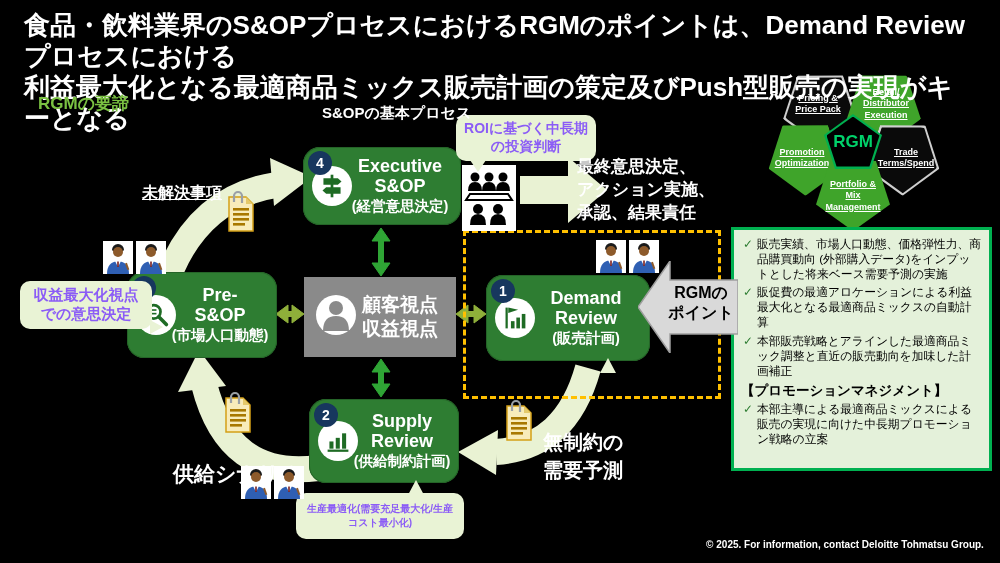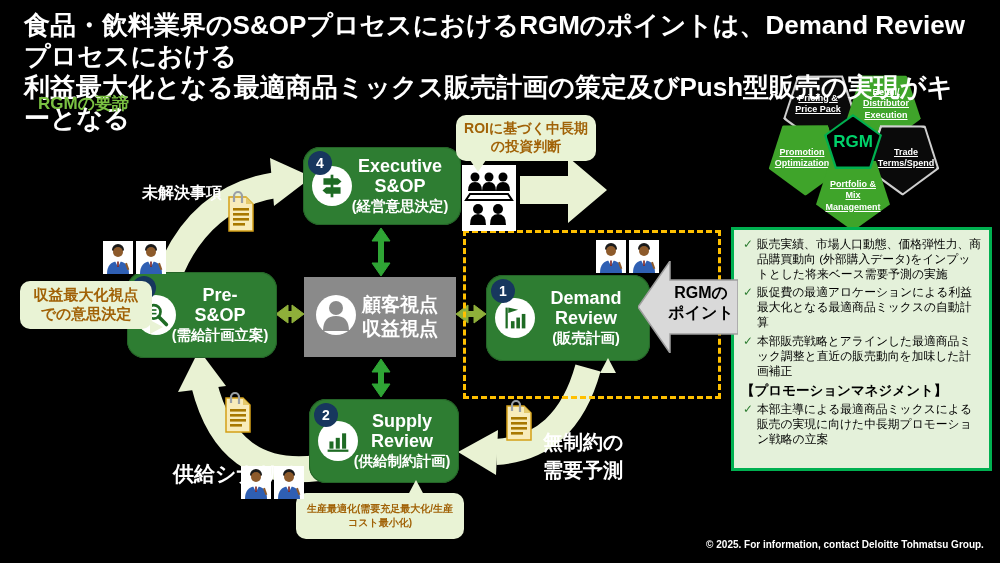--- a/index.html
+++ b/index.html
@@ -17,21 +17,21 @@
   .node-en{font-size:18px;font-weight:bold;line-height:1.1;}
   .node-jp{font-size:14.5px;font-weight:bold;line-height:1.15;margin-top:1px;}
   .badge{position:absolute;left:5px;top:4px;width:24px;height:24px;border-radius:50%;background:#17375e;color:#fff;
          font-size:14px;font-weight:bold;display:flex;align-items:center;justify-content:center;z-index:4;}
   .node-icon{position:absolute;left:9px;top:50%;transform:translateY(-50%);width:40px;height:40px;border-radius:50%;
          background:#fff;display:flex;align-items:center;justify-content:center;}
   .center-box{left:304px;top:277px;width:152px;height:80px;background:#8a8a8a;color:#fff;display:flex;
          align-items:center;justify-content:center;z-index:3;}
   .center-text{font-size:19px;font-weight:bold;line-height:1.25;margin-left:40px;text-align:center;}
   .center-icon{position:absolute;left:10px;top:50%;transform:translateY(-50%);}
-  .bubble{background:#e9f3d5;border-radius:10px;color:#a16207;font-weight:bold;text-align:center;z-index:4;
+  .bubble{background:#e9f3d5;border-radius:10px;color:#8b5cf6;font-weight:bold;text-align:center;z-index:4;
           display:flex;align-items:center;justify-content:center;padding:4px 6px;box-sizing:border-box;}
   .tail{position:absolute;width:0;height:0;z-index:4;}
   .wlabel{color:#fff;font-weight:bold;z-index:4;}
   .panel{left:731px;top:227px;width:261px;height:244px;background:#e4f1da;border:3px solid #00b050;
          box-sizing:border-box;padding:6px 7px;z-index:3;overflow:hidden;}
   .panel-h{font-size:13.5px;font-weight:bold;color:#000;margin:2px 0 2px 0;}
   .panel-item{display:flex;font-size:11.8px;line-height:1.28;color:#000;margin:1px 0 3px 2px;}
   .panel-item .chk{color:#2e7d32;font-weight:bold;margin-right:4px;flex:0 0 auto;}
   .petal{position:absolute;width:74px;height:70px;z-index:3;}
   .pent{position:absolute;inset:0;clip-path:polygon(50% 0%,100% 38%,81% 100%,19% 100%,0% 38%);}
@@ -81,20 +81,21 @@
     <g stroke="#2fa535" fill="#2fa535">
       <line x1="381" y1="370" x2="381" y2="386" stroke-width="6"></line>
       <polygon points="381,359 372,372 390,372"></polygon>
         <polygon points="381,397 372,384 390,384"></polygon>
     </g>
   </svg>
 
   <div class="abs title pre">食品・飲料業界のS&amp;OPプロセスにおけるRGMのポイントは、Demand Reviewプロセスにおける
 利益最大化となる最適商品ミックス販売計画の策定及びPush型販売の実現がキーとなる</div>
   <div class="abs rgm-label">RGMの要諦</div>
+  <div class="abs process-label">S&amp;OPの基本プロセス</div>
 
   <div class="abs dashed-box"></div>
 
   <div class="abs node" style="left:303px;top:147px;width:158px;height:78px;">
     <div class="badge">4</div>
     <div class="node-icon">
       <svg width="28" height="28" viewBox="0 0 31 31">
           <g fill="#1e6b24">
         <rect x="14" y="3" width="3" height="25"></rect>
         <polygon points="6,7 22,7 26,10.5 22,14 6,14"></polygon>
@@ -154,21 +155,21 @@
       <svg width="28" height="28" viewBox="0 0 31 31">
         <circle cx="13" cy="12" r="7.5" fill="none" stroke="#1e6b24" stroke-width="3"></circle>
         <line x1="18.5" y1="17.5" x2="27" y2="26" stroke="#1e6b24" stroke-width="4" stroke-linecap="round"></line>
         <line x1="10" y1="10" x2="16" y2="10" stroke="#1e6b24" stroke-width="1.8"></line>
         <line x1="10" y1="14" x2="16" y2="14" stroke="#1e6b24" stroke-width="1.8"></line>
         </svg>
     </div>
     <div class="node-text">
       <div class="node-en pre">Pre-
 S&amp;OP</div>
-      <div class="node-jp">(需給計画立案)</div>
+      <div class="node-jp">(市場人口動態)</div>
     </div>
   </div>
 
   <div class="abs center-box">
     <div class="center-icon">
       <svg width="44" height="44" viewBox="0 0 44 44">
         <circle cx="22" cy="22" r="20" fill="#fff"></circle>
         <circle cx="22" cy="15" r="7" fill="#8a8a8a"></circle>
         <path d="M9 38 Q9 23 22 23 Q35 23 35 38 Z" fill="#8a8a8a"></path>
         </svg>
@@ -194,40 +195,43 @@
           <path d="M34 26 Q34 17 41 17 Q48 17 48 26 Z"></path>
         <polygon points="8,29 46,29 50,35 4,35" fill="none" stroke="#000" stroke-width="2"></polygon>
         <circle cx="16" cy="44" r="5"></circle>
           <path d="M8 60 Q8 49 16 49 Q24 49 24 60 Z"></path>
         <circle cx="36" cy="44" r="5"></circle>
           <path d="M28 60 Q28 49 36 49 Q44 49 44 60 Z"></path>
       </g>
     </svg>
   </div>
 
+  <div class="abs wlabel pre" style="left:577px;top:156px;font-size:17px;line-height:1.35;">最終意思決定、
+アクション実施、
+承認、結果責任</div>
 
   <svg class="abs" style="left:638px;top:261px;z-index:4;" width="100" height="92" viewBox="0 0 100 92">
     <polygon points="100,19 32,19 32,0 0,46 32,92 32,73 100,73" fill="#d9d9d9" stroke="#9e9e9e" stroke-width="1.5"></polygon>
   </svg>
   <div class="abs bubble" style="left:20px;top:281px;width:132px;height:48px;font-size:15px;">
     <span>収益最大化視点での意思決定</span>
   </div>
 
   <div class="abs rgm-arrow-text pre">RGMの
 ポイント</div>
   <div class="abs tail" style="left:150px;top:320px;border-top:7px solid transparent;border-bottom:7px solid transparent;border-left:13px solid #e9f3d5;"></div>
 
   <div class="abs tail" style="left:600px;top:358px;border-left:8px solid transparent;border-right:8px solid transparent;border-bottom:15px solid #e9f3d5;"></div>
 
   <div class="abs tail" style="left:408px;top:480px;border-left:8px solid transparent;border-right:8px solid transparent;border-bottom:15px solid #e9f3d5;"></div>
   <div class="abs bubble" style="left:296px;top:493px;width:168px;height:46px;font-size:10px;">
     <span>生産最適化(需要充足最大化/生産コスト最小化)</span>
   </div>
 
-  <div class="abs wlabel" style="left:142px;top:183px;font-size:16px;">未解決事項</div>
+  <div class="abs wlabel" style="left:142px;top:183px;font-size:16px;text-decoration:underline;">未解決事項</div>
   <div class="abs wlabel" style="left:140px;top:460px;font-size:21px;margin-left:33px;">供給シナリオ</div>
   <div class="abs wlabel pre" style="left:543px;top:428px;font-size:20px;line-height:1.4;">無制約の
 需要予測</div>
 
   <svg class="abs" style="left:224px;top:190px;z-index:4;" width="34" height="44" viewBox="0 0 34 44">
     <path d="M5 7 L22 7 L29 14 L29 41 L5 41 Z" fill="#f8ecba" stroke="#d4a017" stroke-width="1.5"></path>
     <polygon points="22,7 22,14 29,14" fill="#e4c96a"></polygon>
     <rect x="9" y="18" width="16" height="2.6" fill="#a87800"></rect>
       <rect x="9" y="23" width="16" height="2.6" fill="#a87800"></rect>
     <rect x="9" y="28" width="16" height="2.6" fill="#a87800"></rect>

